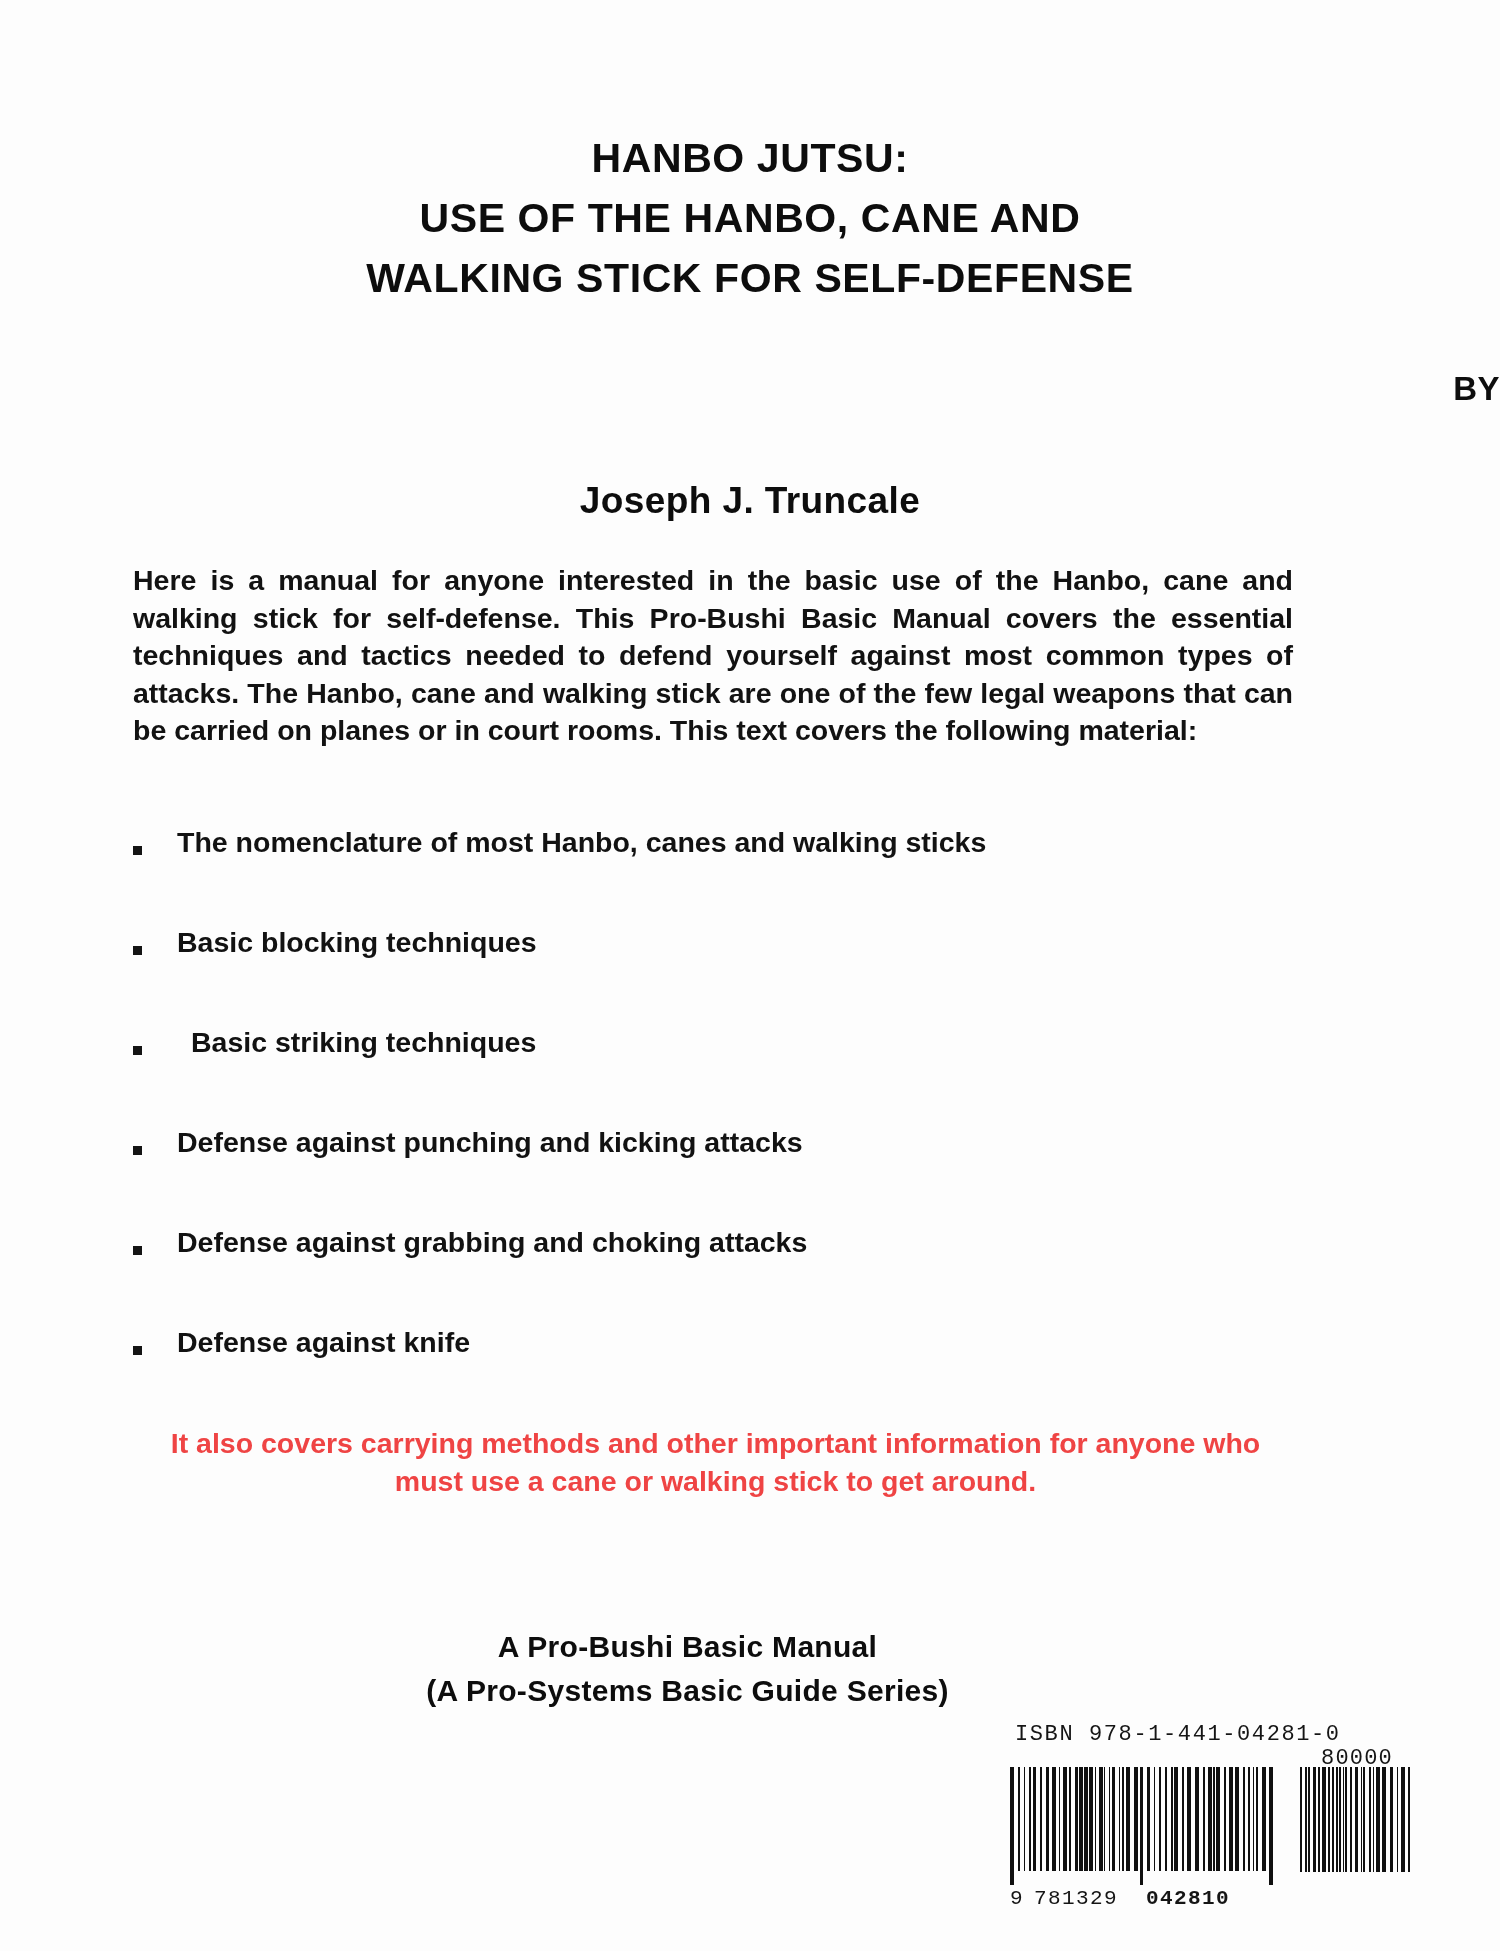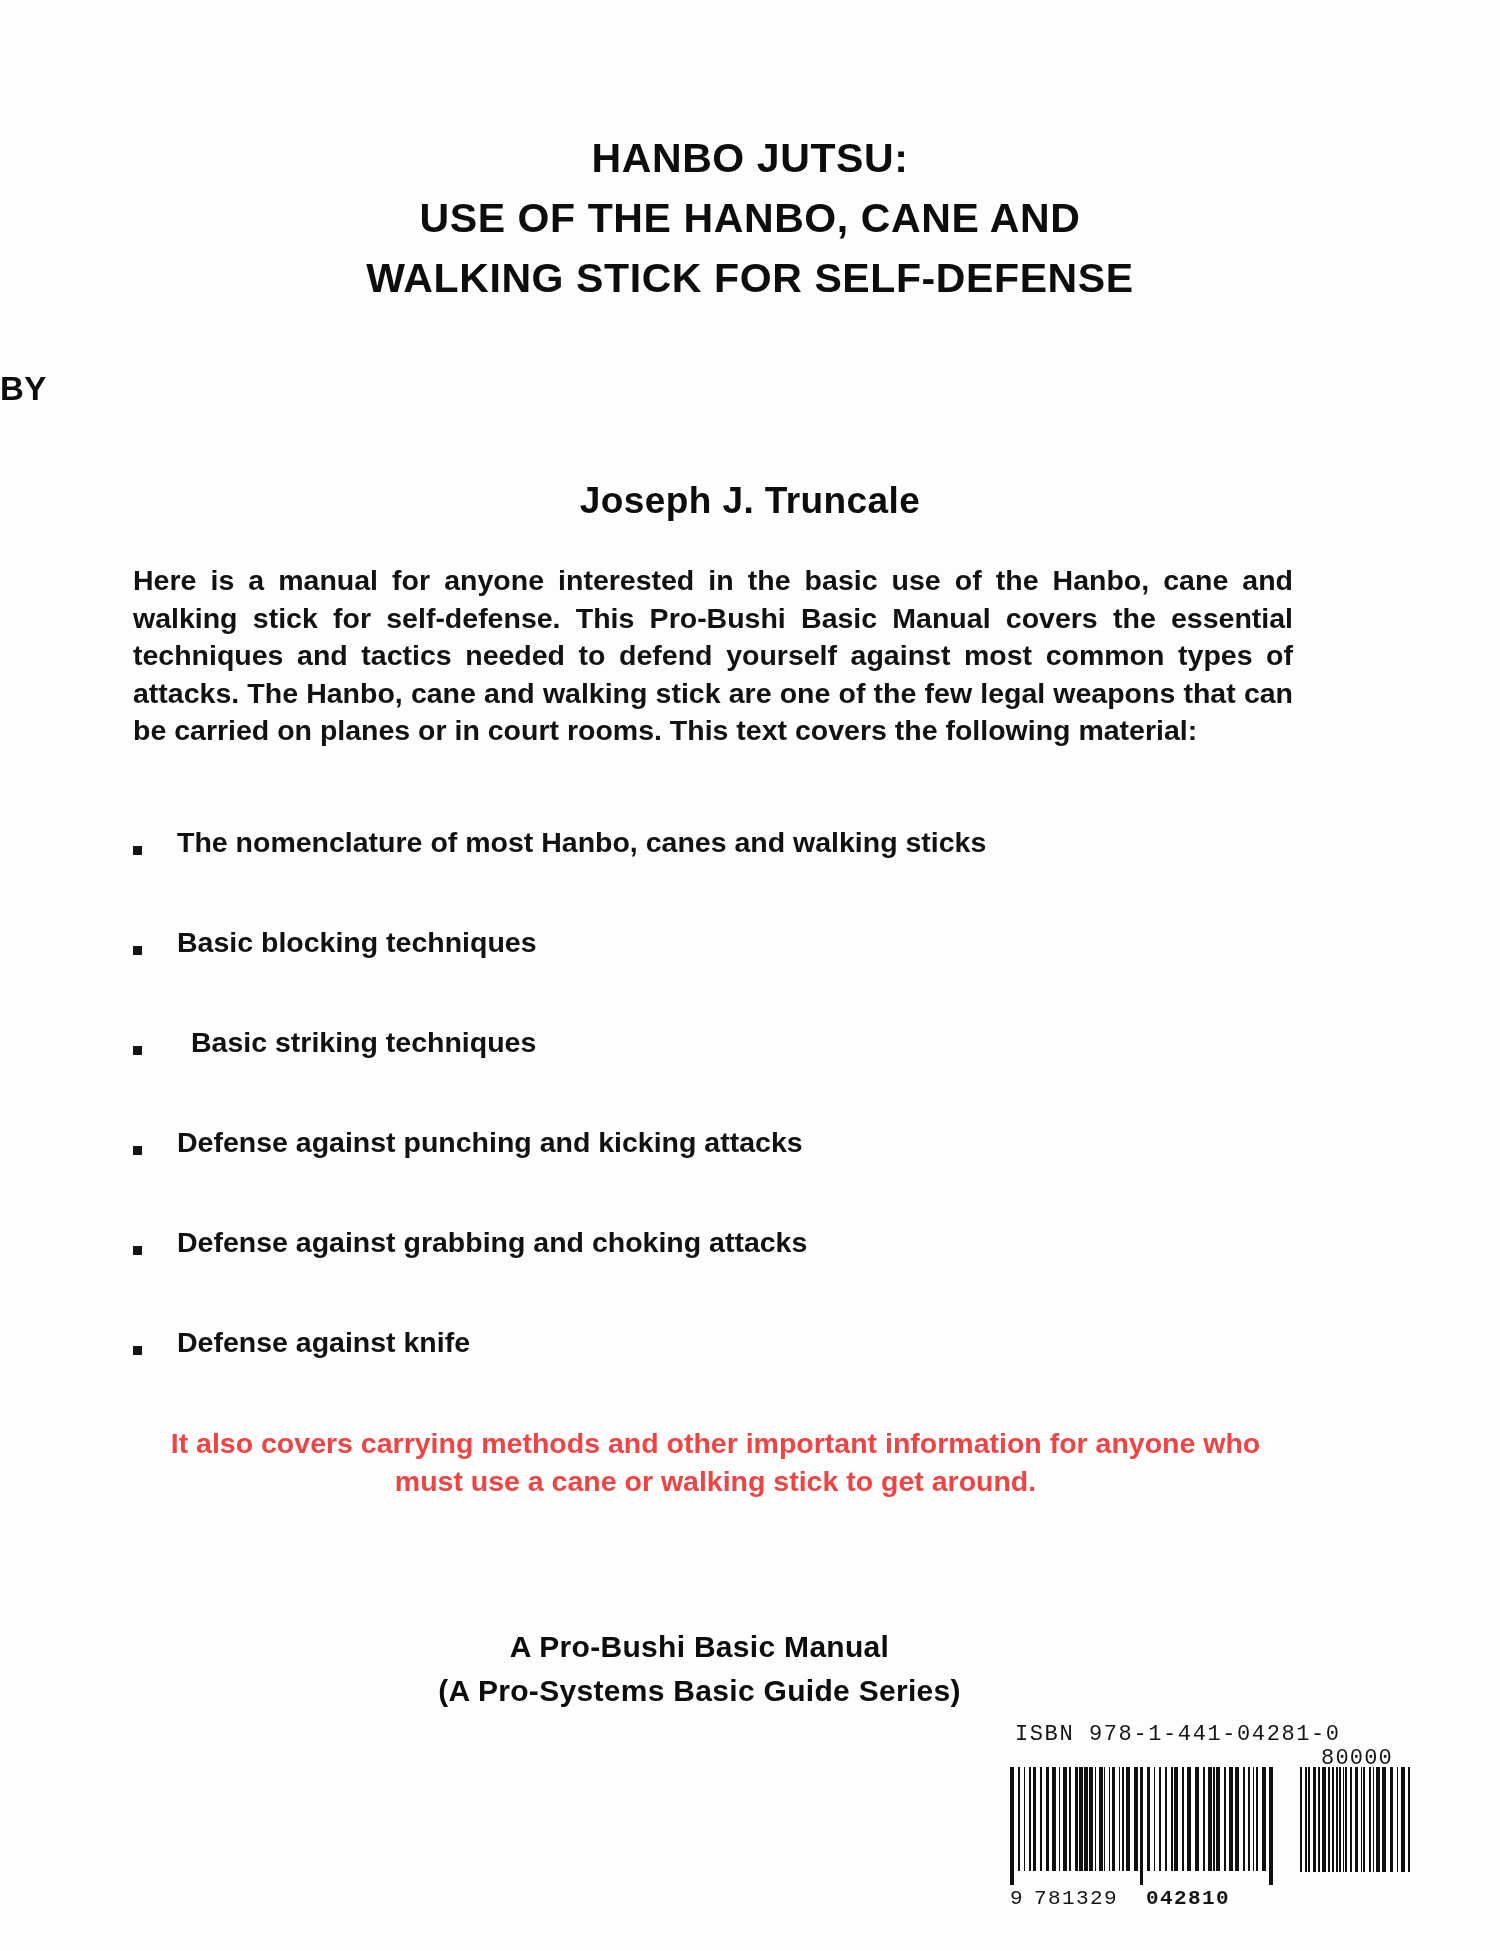--- a/index.html
+++ b/index.html
@@ -34,21 +34,21 @@
     letter-spacing: 0.6px;
     color: #0d0d0d;
     white-space: nowrap;
   }
 
   .by-line {
     position: absolute;
     left: 0;
     top: 370px;
     width: 1500px;
-    text-align: left;
+    text-align: right;
     font-weight: bold;
     font-size: 33px;
     letter-spacing: 0.5px;
     color: #0d0d0d;
   }
 
   .author-line {
     position: absolute;
     left: 0;
     top: 480px;
@@ -119,21 +119,20 @@
     color: #ef4444;
   }
 
   
   .footer {
     position: absolute;
     left: 0;
     top: 1625px;
     width: 1375px;
     text-align: center;
-    margin-left: 12px;
   }
   .footer-line {
     font-weight: bold;
     font-size: 30px;
     line-height: 44px;
     letter-spacing: 0.3px;
     color: #0d0d0d;
   }
 
   

